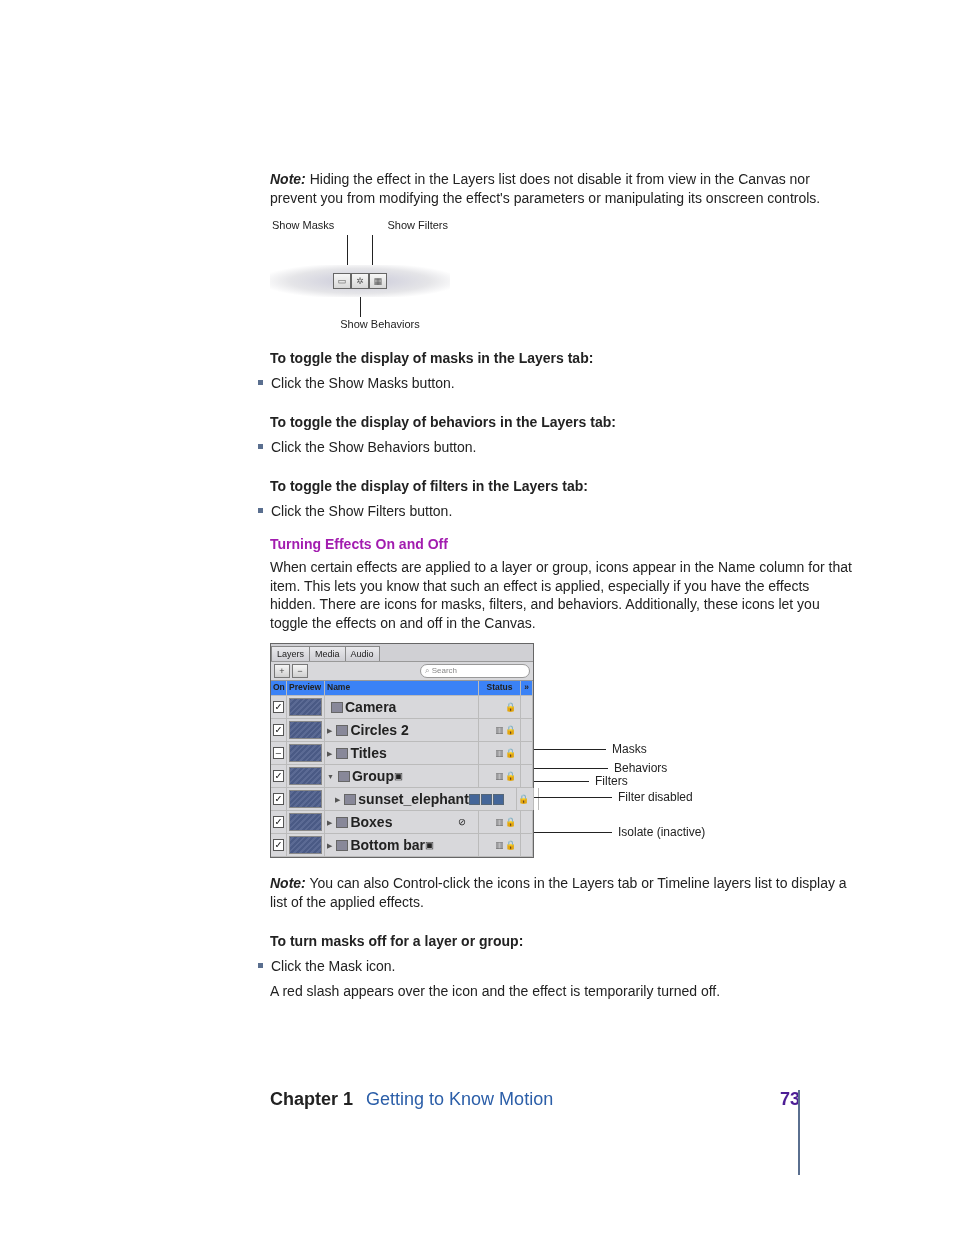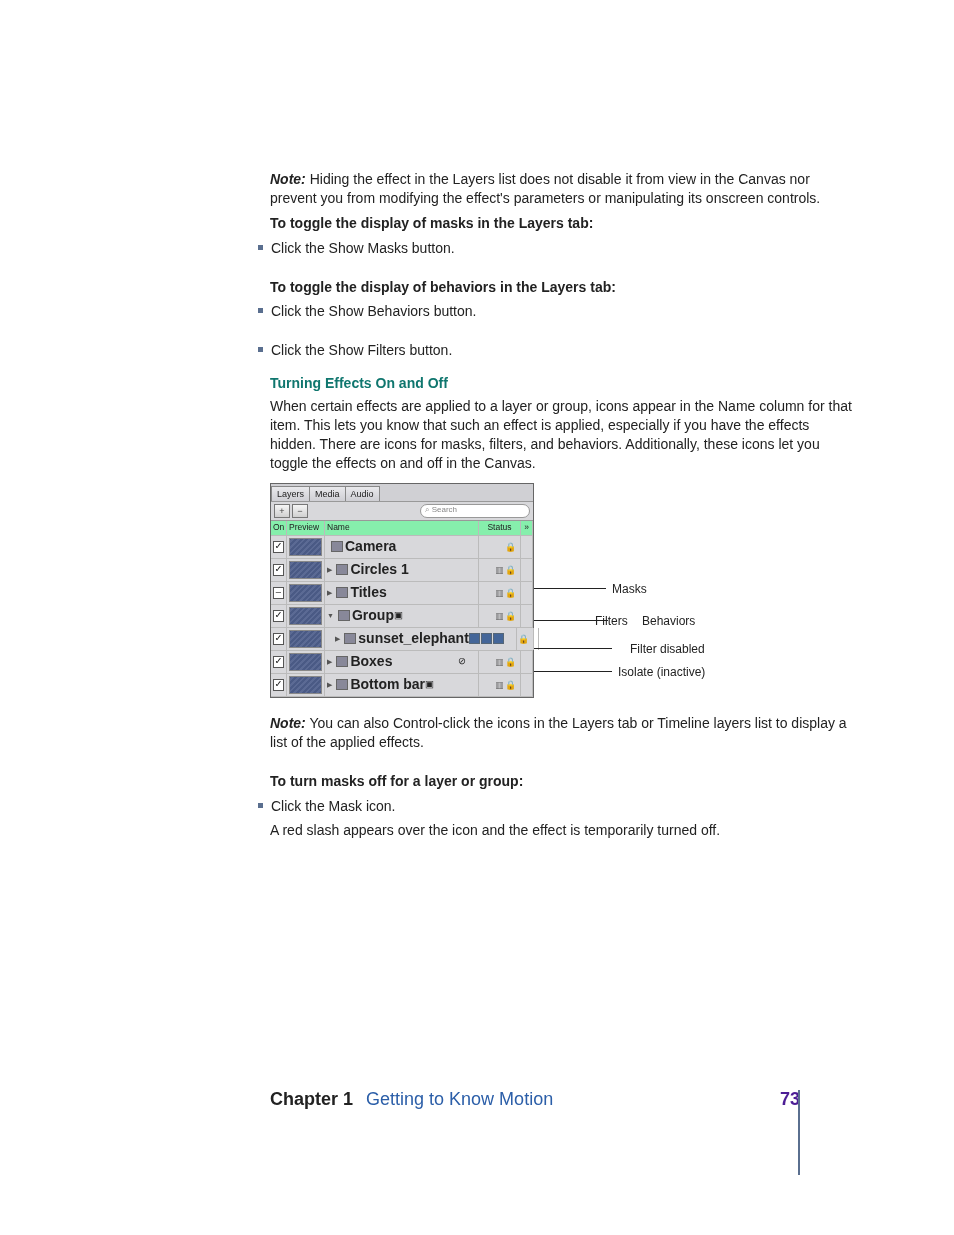--- a/index.html
+++ b/index.html
@@ -26,21 +26,21 @@
     width: 2px;
     background: #5a6f8f;
   }
   p { margin: 0 0 6px 0; }
   .bold { font-weight: 700; }
   .note-prefix {
     font-weight: 700;
     font-style: italic;
   }
   .section-head {
-    color: #0f766e;
+    color: #a21caf;
     font-weight: 600;
     margin-top: 14px;
     margin-bottom: 4px;
   }
   .bullet {
     display: flex;
     align-items: flex-start;
     margin-bottom: 6px;
   }
   .bullet .sq {
@@ -168,23 +168,24 @@
     padding: 0 4px;
     font-size: 8px;
     color: #888;
   }
   .phead, .prow {
     display: flex;
     align-items: stretch;
     border-bottom: 1px solid #bbb;
   }
   .phead {
-    background: #86efac;
+    background: #3b82f6;
     font-size: 8.5px;
     height: 14px;
+    font-weight: bold;
   }
   .phead > div {
     border-right: 1px solid #bbb;
     padding: 1px 2px;
     box-sizing: border-box;
   }
   .col-on { width: 16px; text-align:center; }
   .col-prev { width: 38px; }
   .col-name { flex: 1; }
   .col-status { width: 42px; text-align:center; }
@@ -239,35 +240,55 @@
 </head>
 <body>
 
 <div class="page">
 
   <p>
     <span class="note-prefix">Note:</span>
     <span>Hiding the effect in the Layers list does not disable it from view in the Canvas nor prevent you from modifying the effect's parameters or manipulating its onscreen controls.</span>
   </p>
 
+  <div class="fig1">
+    <div class="fig1-labels">
+      <span>Show Masks</span>
+      <span>Show Filters</span>
+    </div>
+    <div class="fig1-lines1">
+        <div class="vline"></div>
+        <div class="vline"></div>
+      </div>
+    <div class="fig1-buttons">
+      <div class="tbtn">▭</div>
+      <div class="tbtn">✲</div>
+      <div class="tbtn">▦</div>
+    </div>
+    <div class="fig1-lines2">
+        <div class="vline"></div>
+      </div>
+    <div class="fig1-sublabel">Show Behaviors</div>
+  </div>
 
   <p class="bold">To toggle the display of masks in the Layers tab:</p>
   <div class="bullet">
     <div class="sq"></div>
     <div>Click the Show Masks button.</div>
   </div>
   <div class="spacer"></div>
 
   <p class="bold">To toggle the display of behaviors in the Layers tab:</p>
   <div class="bullet">
     <div class="sq"></div>
     <div>Click the Show Behaviors button.</div>
   </div>
   <div class="spacer"></div>
 
+  <p class="bold">To toggle the display of filters in the Layers tab:</p>
   <div class="bullet">
     <div class="sq"></div>
     <div>Click the Show Filters button.</div>
   </div>
 
   <div class="section-head">Turning Effects On and Off</div>
   <p>When certain effects are applied to a layer or group, icons appear in the Name column for that item. This lets you know that such an effect is applied, especially if you have the effects hidden. There are icons for masks, filters, and behaviors. Additionally, these icons let you toggle the effects on and off in the Canvas.</p>
 
   <div class="fig2-wrap">
     <div class="panel">
@@ -314,21 +335,21 @@
           <div class="prow">
             <div class="col-on">
               <div class="chk">✓</div>
             </div>
             <div class="col-prev">
               <div class="prev"></div>
             </div>
             <div class="col-name">
               <span class="tri">▶</span>
               <span class="ico"></span>
-              <span class="rowname">Circles 1</span>
+              <span class="rowname">Circles 2</span>
             </div>
             <div class="col-status">
               <div class="status-icons">
                 <span>▥</span>
                 <span>🔒</span>
               </div>
             </div>
             <div class="col-end"></div>
           </div>
           <div class="prow">
@@ -434,29 +455,29 @@
             <div class="col-end"></div>
           </div>
         </div>
     </div>
 
     <div class="callouts">
       <div class="callout" style="top:98px;">
           <div class="line" style="width:72px;"></div>
           <span class="lbl">Masks</span>
         </div>
-      <div class="callout" style="top:130px;gap:28px;">
+      <div class="callout" style="top:117px;">
           <div class="line" style="width:74px;"></div>
           <span class="lbl">Behaviors</span>
         </div>
       <div class="callout" style="top:130px;justify-content:space-between;">
           <div class="line" style="width:55px;"></div>
           <span class="lbl">Filters</span>
         </div>
-      <div class="callout" style="top:158px;gap:12px;">
+      <div class="callout" style="top:146px;">
           <div class="line" style="width:78px;"></div>
           <span class="lbl">Filter disabled</span>
         </div>
       <div class="callout" style="top:181px;">
           <div class="line" style="width:78px;"></div>
           <span class="lbl">Isolate (inactive)</span>
         </div>
     </div>
   </div>
 

